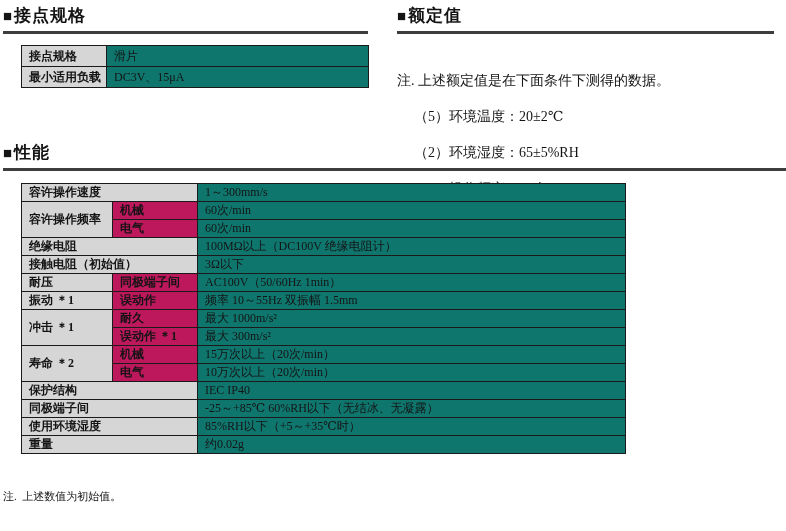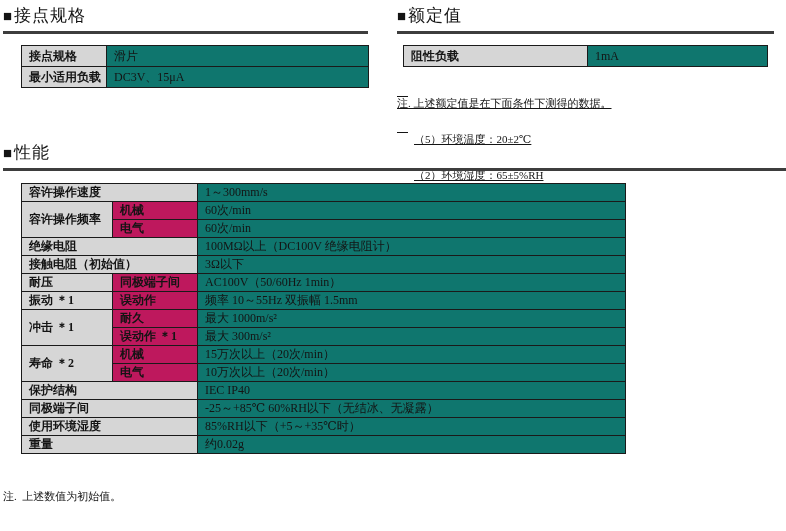--- a/index.html
+++ b/index.html
@@ -10,21 +10,21 @@
     color: #141414;
     font-family: "Liberation Serif", "DejaVu Serif", serif;
     position: relative;
     overflow: hidden;
   }
   section { position: absolute; }
   .sec-title {
     margin: 0;
     font-family: "Liberation Sans", "DejaVu Sans", sans-serif;
     font-size: 17px;
-    font-weight: normal;
+    font-weight: bold;
     letter-spacing: 1px;
     padding-bottom: 5px;
     border-bottom: 3px solid #3d3d3d;
     line-height: 20px;
   }
   .sec-title .marker { font-size: 15px; margin-right: 1px; }
 
   table { border-collapse: collapse; table-layout: fixed; font-size: 12px; }
   td {
     border: 1px solid #1a1a1a;
@@ -40,25 +40,24 @@
   .contact-table { width: 347px; margin: 11px 0 0 18px; }
   .contact-table td { height: 21px; }
 
   .ratings-table { width: 364px; margin: 11px 0 0 6px; }
   .ratings-table td { height: 21px; }
 
   .perf-table { width: 604px; margin: 12px 0 0 18px; }
   .perf-table td { height: 14px; }
 
   .note-block {
-    font-size: 11px;
+    font-size: 14px;
     line-height: 12px;
     margin-top: 6px;
     white-space: pre-wrap;
-    text-decoration: underline;
   }
   .note-block .note-item { padding-left: 17px; }
 
   .perf-notes {
     font-size: 11px;
     line-height: 14px;
     margin-top: 7px;
     white-space: pre-wrap;
   }
 
@@ -94,24 +93,20 @@
 <section id="sec-ratings">
   <h2 class="sec-title">
     <span class="marker">■</span><span>额定值</span>
   </h2>
   <table class="ratings-table">
     <colgroup>
         <col style="width:184px">
         <col style="width:180px">
       </colgroup>
     <tbody>
-    <tr>
-      <td class="lbl">阻性负载</td>
-      <td class="val">1mA</td>
-    </tr>
   </tbody>
     </table>
   <div class="note-block">
     <div>注. 上述额定值是在下面条件下测得的数据。</div>
     <div class="note-item">（5）环境温度：20±2℃</div>
     <div class="note-item">（2）环境湿度：65±5%RH</div>
     <div class="note-item">（3）操作频率：30次/min</div>
   </div>
 </section>
 

